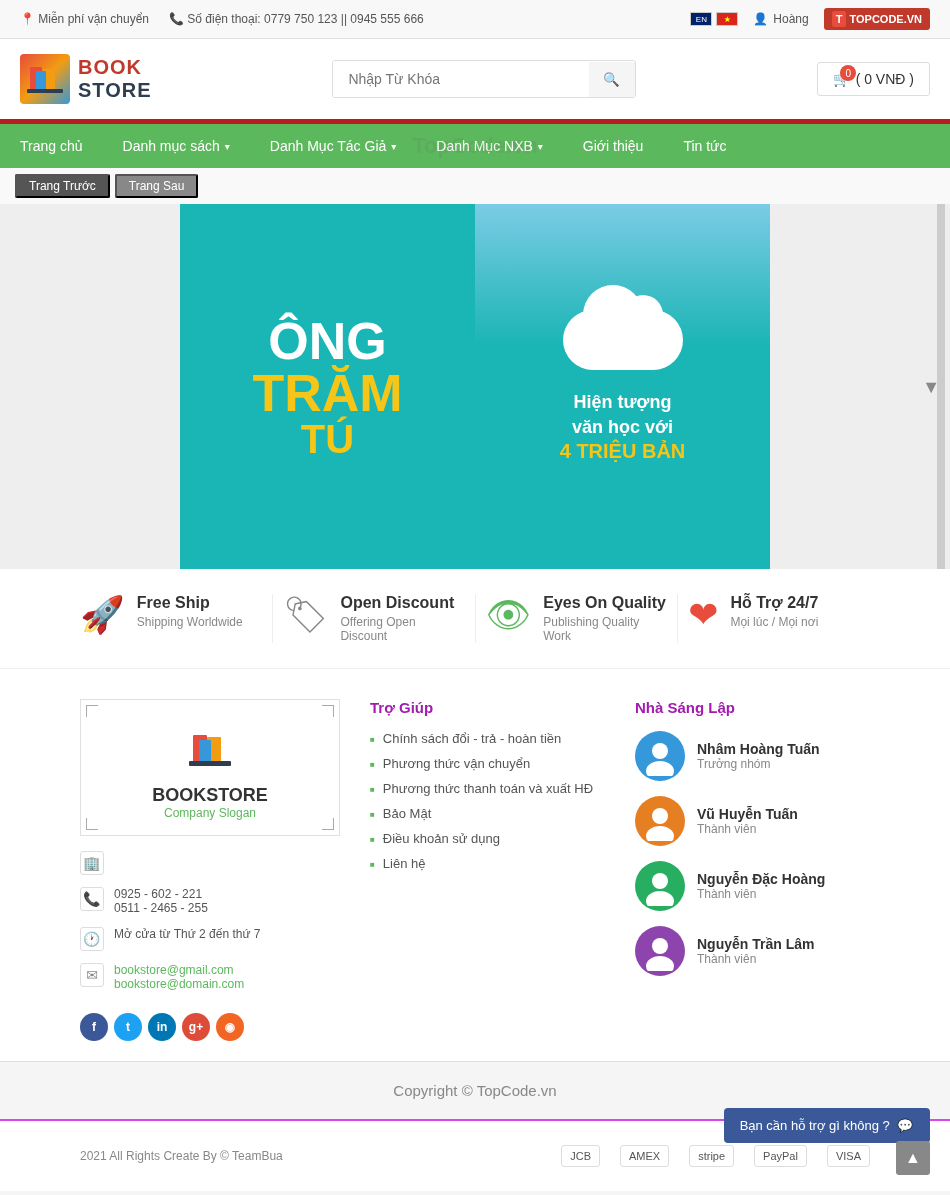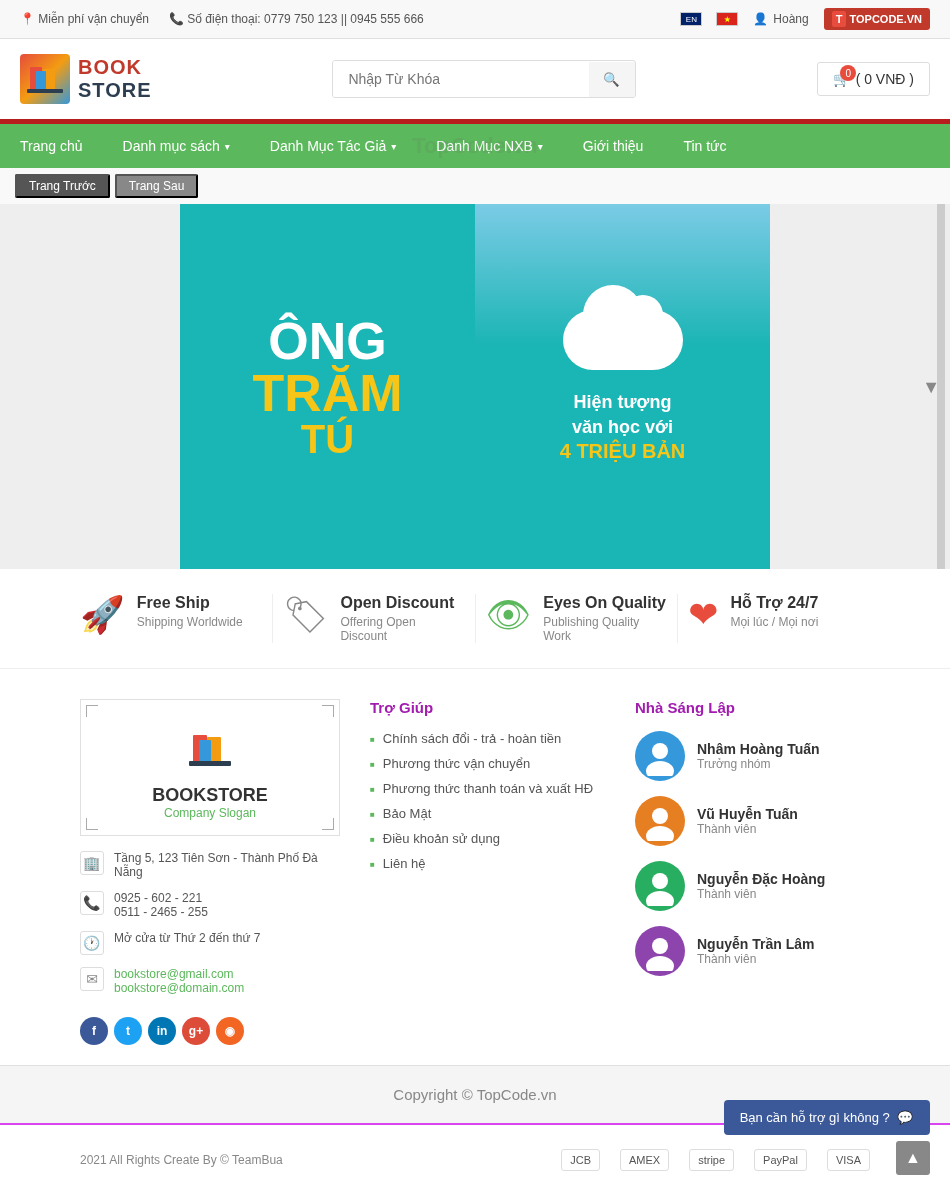--- a/index.html
+++ b/index.html
@@ -11,21 +11,21 @@
       border-bottom: 1px solid #e0e0e0;
       padding: 8px 20px;
       display: flex;
       justify-content: space-between;
       align-items: center;
       font-size: 12px;
       color: #555;
     }
     .top-bar-left { display: flex; align-items: center; gap: 20px; }
     .top-bar-right { display: flex; align-items: center; gap: 15px; }
-    .top-bar .flags { display: flex; gap: 14px; }
+    .top-bar .flags { display: flex; gap: 4px; }
     .flag { width: 22px; height: 14px; display: inline-block; border: 1px solid #ccc; }
     .flag-en { background: linear-gradient(#012169 0%, #012169 33%, #fff 33%, #fff 67%, #012169 67%); position: relative; }
     .flag-vn { background: #da251d; display: flex; align-items: center; justify-content: center; }
     .flag-vn::after { content: '★'; color: #ffff00; font-size: 8px; }
     .user-info { display: flex; align-items: center; gap: 5px; color: #555; }
     .topcode-logo { background: #c0392b; color: white; padding: 3px 8px; font-size: 11px; font-weight: bold; border-radius: 3px; display: flex; align-items: center; gap: 3px; }
 
     
     .header {
       background: white;
@@ -220,21 +220,21 @@
       padding: 24px 80px;
       display: flex; justify-content: space-between; align-items: center;
       border-top: 2px solid #d946ef;
     }
     .bottom-text { font-size: 12px; color: #888; }
     .payment-icons { display: flex; gap: 20px; }
     .pay-icon { padding: 4px 8px; border: 1px solid #ddd; border-radius: 3px; font-size: 11px; color: #555; background: white; }
 
     
     .chat-btn {
-      position: fixed; bottom: 60px; right: 20px;
+      position: fixed; bottom: 52px; right: 20px;
       background: #3b5998; color: white; padding: 10px 16px;
       border-radius: 4px; font-size: 13px; cursor: pointer;
       display: flex; align-items: center; gap: 8px; z-index: 100;
     }
     .scroll-top {
       position: fixed; bottom: 20px; right: 20px;
       background: #888; color: white; width: 34px; height: 34px;
       border-radius: 3px; display: flex; align-items: center; justify-content: center;
       font-size: 16px; cursor: pointer; z-index: 100;
     }
@@ -395,21 +395,20 @@
             <rect x="14" y="15" width="12" height="23" fill="#3498db" rx="1"></rect>
             <rect x="4" y="36" width="42" height="5" fill="#2c3e50" rx="1"></rect>
           </svg>
         </div>
         <div class="footer-logo-name">BOOKSTORE</div>
         <div class="footer-logo-slogan">Company Slogan</div>
       </div>
       <div class="footer-contact">
         <div class="contact-row">
           <div class="contact-icon">🏢</div>
-          <span>Tầng 5, 123 Tiên Sơn - Thành Phố Đà Nẵng</span>
         </div>
         <div class="contact-row">
           <div class="contact-icon">📞</div>
           <div>
             <div>0925 - 602 - 221</div>
             <div>0511 - 2465 - 255</div>
           </div>
         </div>
         <div class="contact-row">
           <div class="contact-icon">🕐</div>

